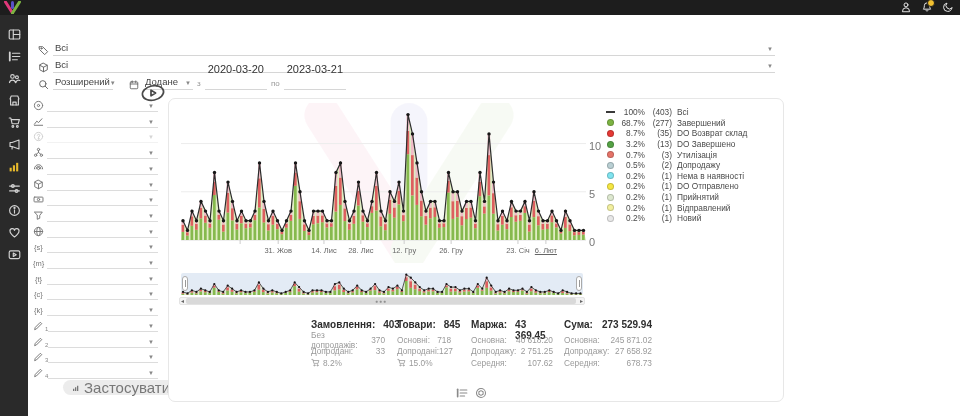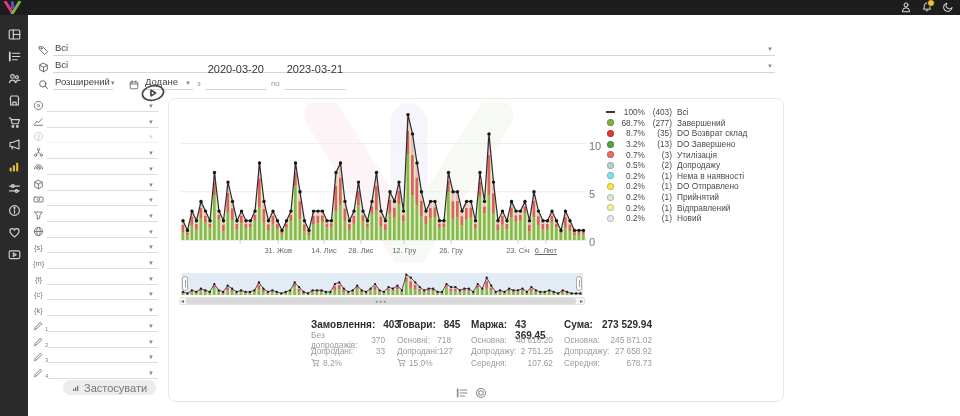--- a/index.html
+++ b/index.html
@@ -26,21 +26,21 @@
   .smalllab{font-size:8px;color:#999;margin:0 4px 2px 4px;}
   .dateval{border-bottom:1px solid #d6d6d6;font-size:11px;color:#333;padding:0 3px 14px 3px;cursor:text;}
   
   .fp-row{position:absolute;left:30px;width:128px;height:15px;display:flex;align-items:flex-end;}
   .fp-ic{width:11px;height:11px;color:#777;margin:0 3px 1px 3px;flex:none;}
   .fp-glyph{width:11px;font-size:7.5px;color:#777;margin:0 3px 1px 3px;flex:none;text-align:center;}
   .fp-sub{font-size:6px;color:#888;margin-left:-2px;}
   .fp-sel{flex:1;border-bottom:1px solid #dcdcdc;display:flex;justify-content:flex-end;padding:0 4px 1px 0;cursor:pointer;}
   .fp-row.disabled{opacity:.35;}
   .applybtn{position:absolute;left:63px;top:380px;height:15px;padding:0 9px;background:#ececec;border:none;
-            border-radius:8px;display:flex;align-items:center;gap:4px;font-size:11px;color:#777;
+            border-radius:8px;display:flex;align-items:center;gap:4px;font-size:15px;color:#777;
             font-family:"Liberation Sans",sans-serif;cursor:pointer;}
   
   .ovalplay{position:absolute;left:138px;top:83px;width:30px;height:20px;color:#4a4a4a;cursor:pointer;}
   
   .card{position:absolute;left:168px;top:98px;width:614px;height:302px;background:#fff;
         border:1px solid #e7e7e7;border-radius:7px;}
   .wm{position:absolute;left:130px;top:4px;opacity:.05;pointer-events:none;}
   #mainchart{position:absolute;left:12px;top:6px;}
   .ylab{position:absolute;font-size:11px;color:#777;width:16px;text-align:left;}
   .xlab{position:absolute;top:147px;font-size:7.5px;color:#666;width:40px;text-align:center;}

